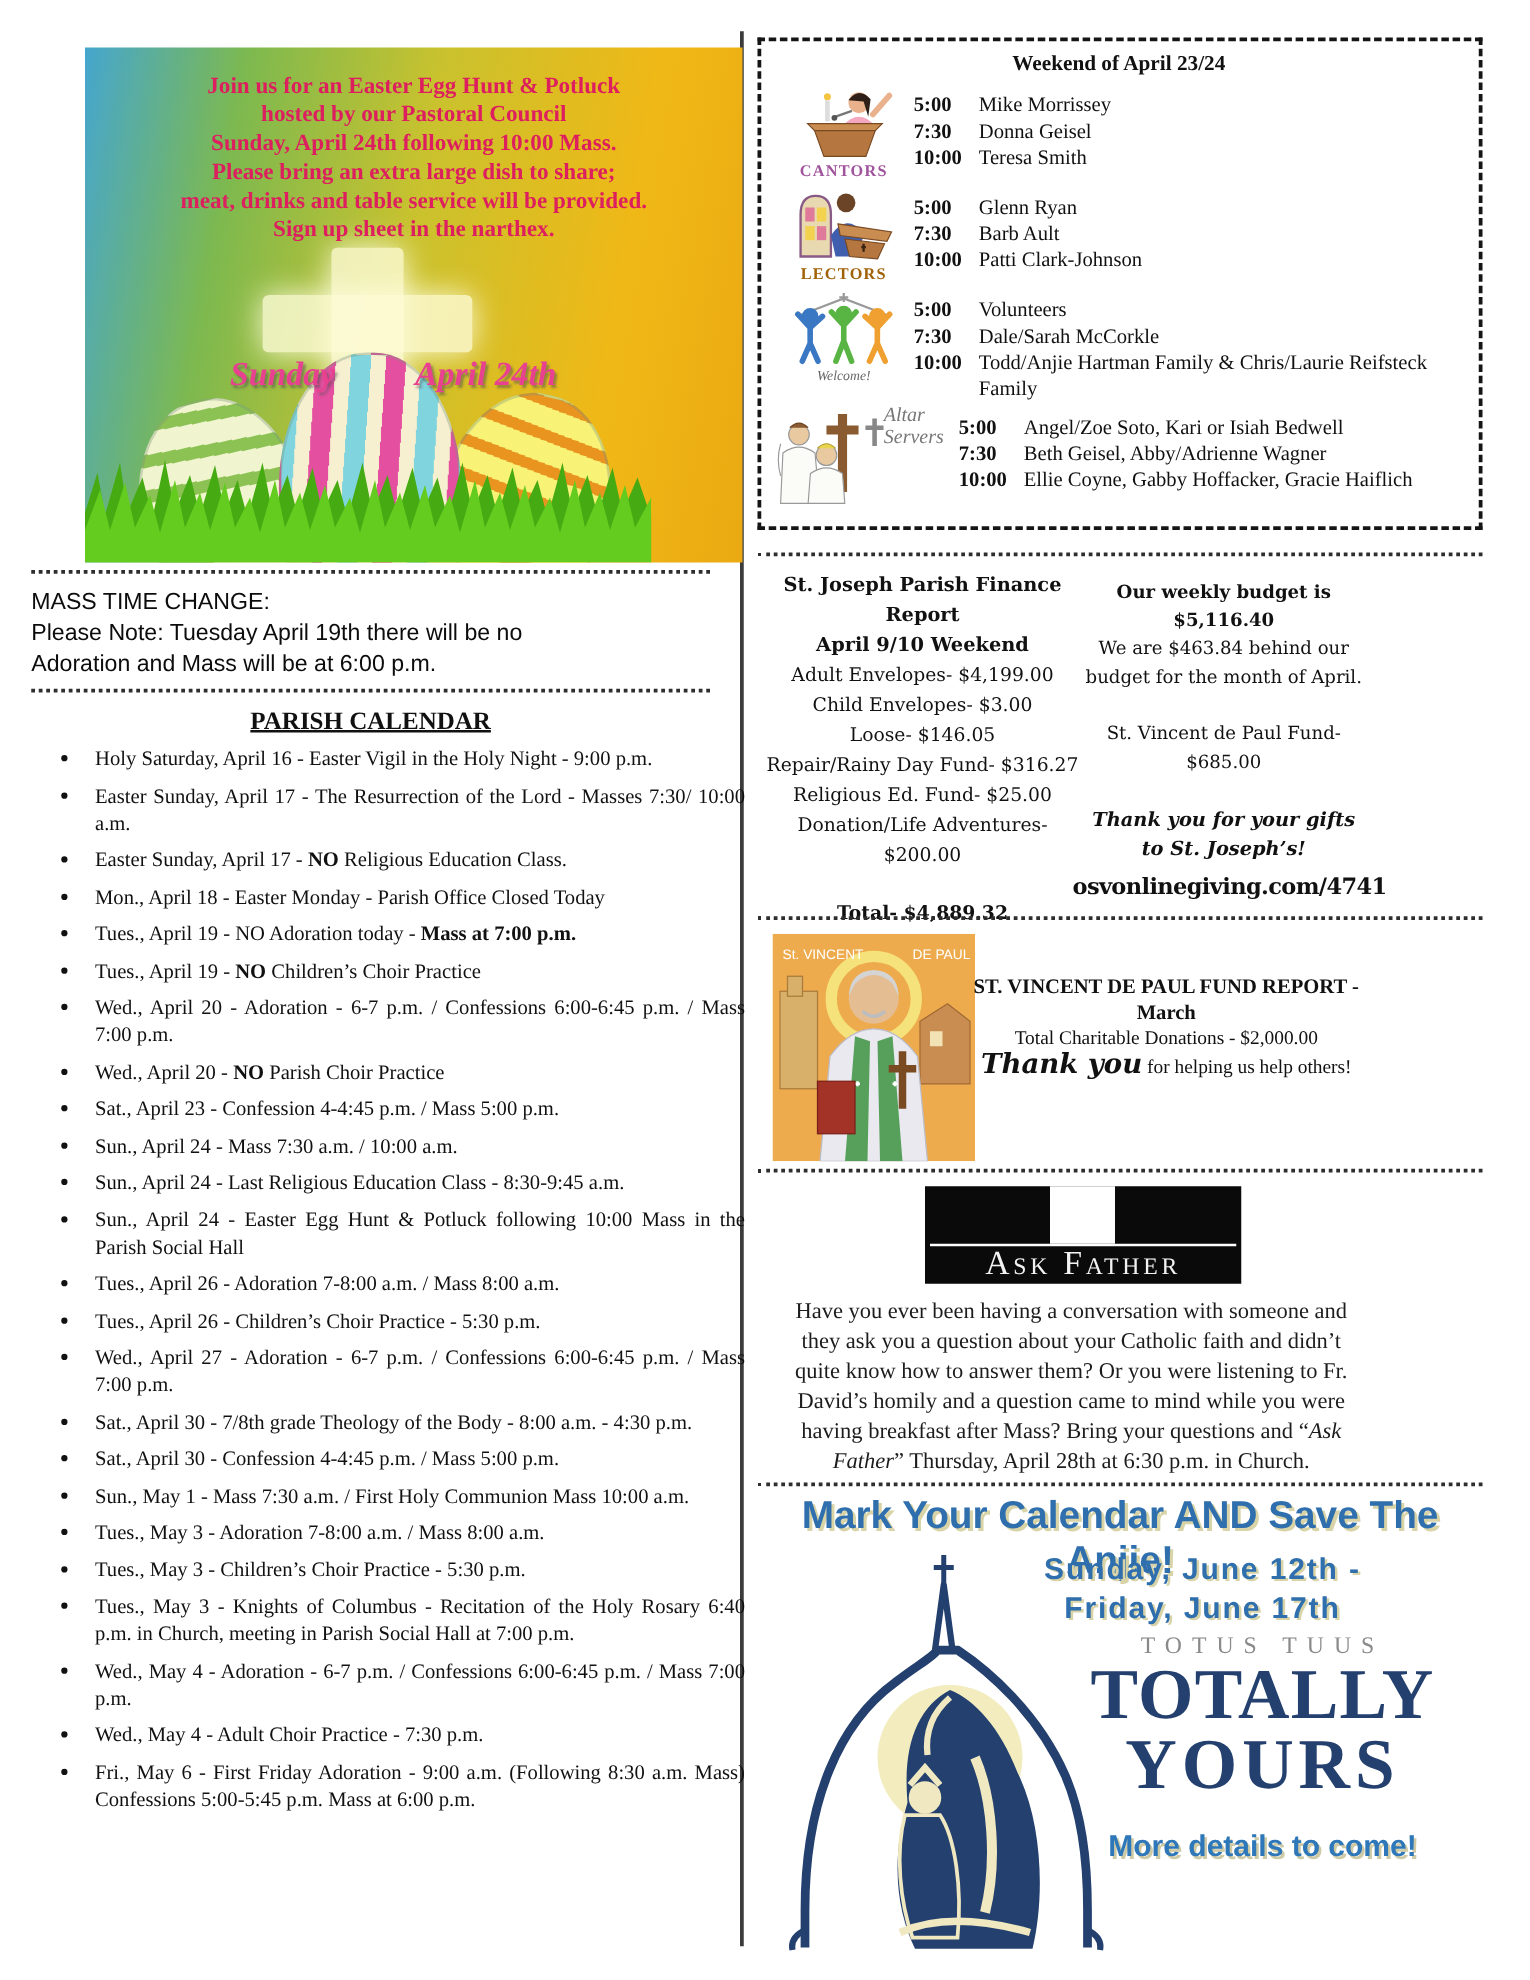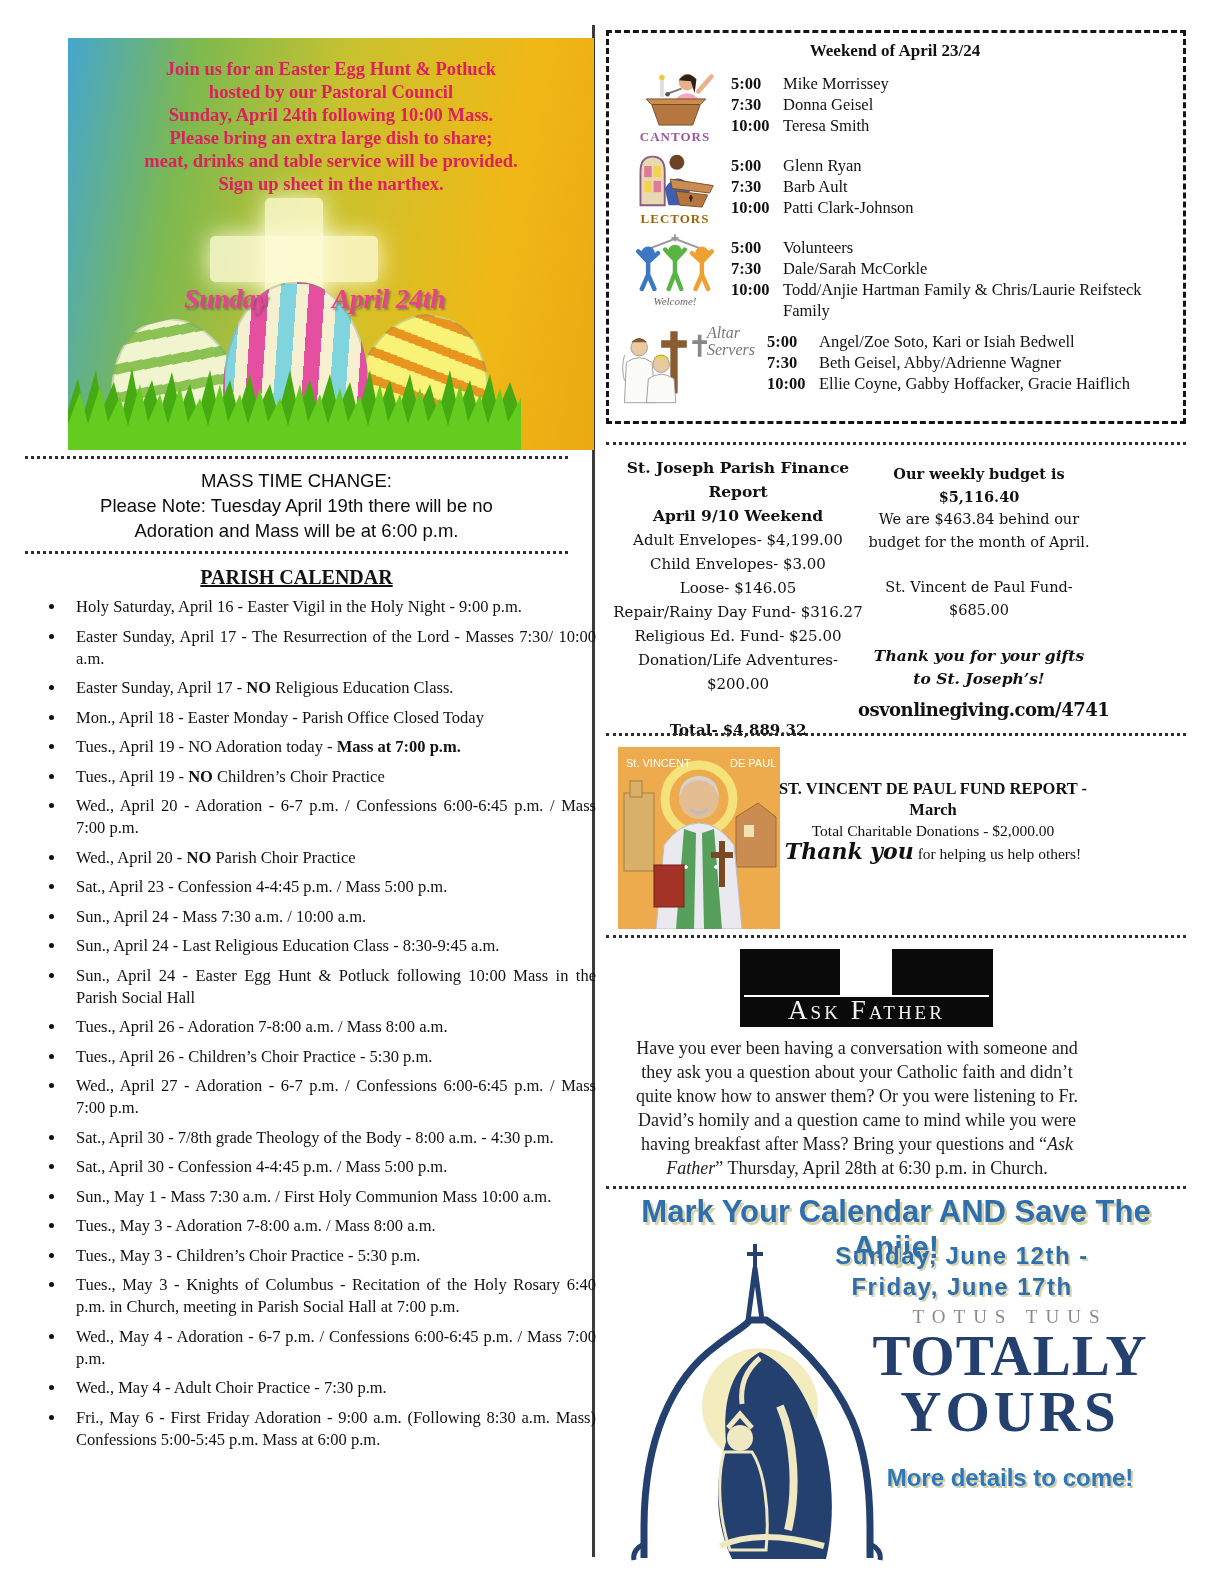--- a/index.html
+++ b/index.html
@@ -29,21 +29,21 @@
       background:repeating-linear-gradient(94deg,#7fd4dd 0 16px,#f6f0d0 16px 28px,#e44fa0 28px 44px,#f6f0d0 44px 56px);}
   .egg.lft{left:42px;top:280px;width:128px;height:152px;transform:rotate(-14deg);
       border-radius:50% 50% 46% 46%/60% 60% 44% 44%;
       background:repeating-linear-gradient(4deg,#8cc153 0 10px,#f1f5cf 10px 28px);}
   .egg.rgt{left:286px;top:276px;width:132px;height:156px;transform:rotate(13deg);
       border-radius:50% 50% 46% 46%/60% 60% 44% 44%;
       background:repeating-linear-gradient(8deg,#e8941f 0 9px,#f8f276 9px 26px);}
   .grass{position:absolute;left:0;bottom:0;width:453px;height:92px;z-index:6;}
 
   
-  .mass-change{position:absolute;left:25px;top:468px;width:543px;text-align:center;
+  .mass-change{position:absolute;left:25px;top:468px;width:543px;text-align:left;
       font-family:"Liberation Sans",sans-serif;font-size:18.5px;line-height:25px;color:#0c0c0c;}
 
   
   .cal-title{position:absolute;left:25px;top:566px;width:543px;text-align:center;
       font-weight:bold;font-size:20px;text-decoration:underline;}
   .cal-list{position:absolute;left:38px;top:596px;width:530px;margin:0;padding:0 0 0 28px;
       font-size:16.5px;line-height:22px;}
   .cal-list li{margin-bottom:7.5px;text-align:justify;padding-left:10px;}
   .b{font-weight:bold;} .i{font-style:italic;}
 

